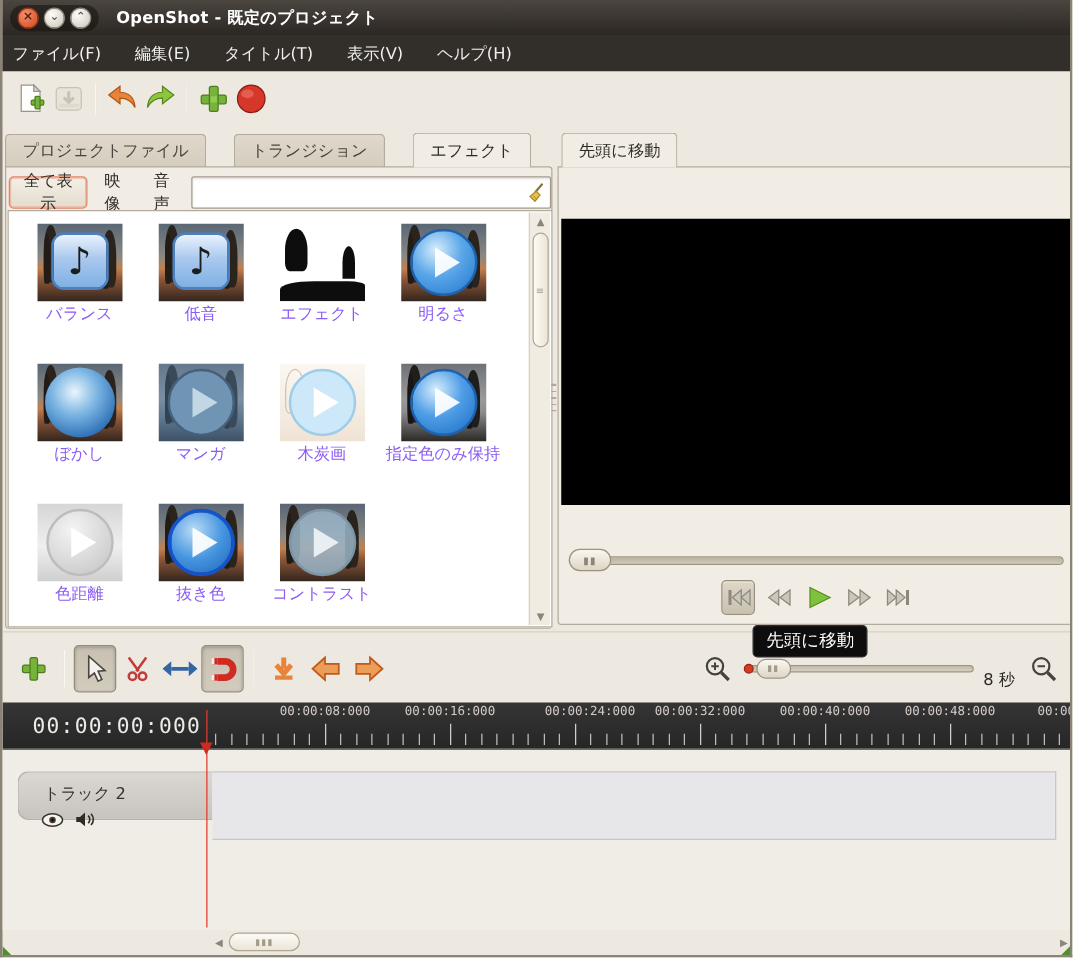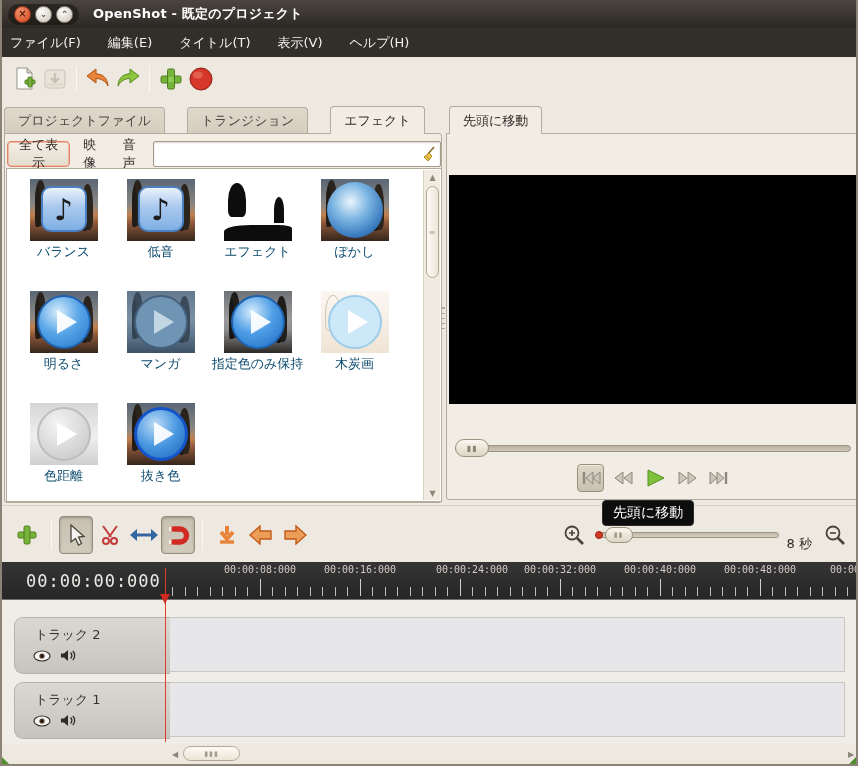--- a/index.html
+++ b/index.html
@@ -50,21 +50,21 @@
                   box-shadow:inset 0 1px 2px rgba(0,0,0,.15); padding:0 24px 0 6px; font-size:13px; }
   .broom { position:absolute; right:4px; top:5px; }
 
   
   .effects-list { position:absolute; left:1px; top:34px; width:436px; height:334px; background:#fff;
                   border:1px solid #b3ab9d; overflow:hidden; }
   .effects-grid { position:absolute; left:8px; top:2px; width:392px; display:grid;
                   grid-template-columns:repeat(4,97px); grid-auto-rows:112px; }
   .effect-item { display:flex; flex-direction:column; align-items:center; padding-top:8px; }
   .effect-thumb { position:relative; width:68px; height:62px; overflow:hidden; }
-  .effect-label { margin-top:3px; font-size:13px; color:#0c4a6e; text-align:center; line-height:1.2; }
+  .effect-label { margin-top:3px; font-size:13px; color:#8b5cf6; text-align:center; line-height:1.2; }
 
   .tb-sunset { background:linear-gradient(180deg,#5a6775 0%,#8a8884 42%,#c08050 58%,#8a5638 72%,#33261d 100%); }
   .tb-sunset::before { content:""; position:absolute; left:5px; top:8px; width:5px; height:40px; background:#221c16;
                        border-radius:45% 45% 20% 20%; box-shadow:47px 4px 0 0 #221c16, 3px -4px 0 3px #2a241d, 50px 0 0 3px #2a241d; }
   .tb-mono { background:#fff; }
   .tb-mono::before { content:""; position:absolute; left:4px; top:4px; width:18px; height:34px; background:#0d0d0d;
                      border-radius:50% 50% 20% 20%; box-shadow:42px 10px 0 -4px #0d0d0d; }
   .tb-mono::after { content:""; position:absolute; left:0; bottom:0; width:100%; height:16px; background:#0d0d0d;
                     border-radius:40% 20% 0 0; }
   .tb-manga { background:linear-gradient(180deg,#64788e 0%,#7b8fa4 45%,#5f7890 70%,#3e5166 100%); }
@@ -158,21 +158,21 @@
                    color:#eceae7; letter-spacing:1px; }
   .ruler-label { position:absolute; top:2px; font-family:"DejaVu Sans Mono",monospace; font-size:10px; color:#d4cbc7;
                  transform:translateX(-50%); white-space:nowrap; }
   .ruler-label.partial { transform:none; }
   .tick { position:absolute; bottom:3px; width:1px; height:9px; background:#bdbdbd; }
   .tick.major { height:17px; background:#cfcfcf; }
 
   
   .tracks-area { position:absolute; left:0; top:600px; width:858px; height:144px; background:#f0ede6; }
   .track-row { position:absolute; left:12px; width:831px; height:55px; }
-  .track-head { position:absolute; left:0; top:0; width:156px; height:57px; border-radius:9px 0 0 9px;
+  .track-head { position:absolute; left:0; top:0; width:156px; height:39px; border-radius:9px 0 0 9px;
                 background:linear-gradient(180deg,#dbd8d3,#c7c3bd); border:1px solid #b5b1ab; border-right:none; }
   .track-name { position:absolute; left:20px; top:8px; font-size:13px; color:#37332e; }
   .track-icons { position:absolute; left:18px; top:29px; display:flex; gap:9px; align-items:center; }
   .track-content { position:absolute; left:156px; top:0; width:675px; height:55px; background:#e7e6e8;
                    border:1px solid #c9c7c4; border-left:none; }
 
   
   .playhead-line { position:absolute; left:163px; top:568px; width:1px; height:174px; background:#e23b2e; z-index:10; }
   .playhead-tri { position:absolute; left:158px; top:594px; width:0; height:0; z-index:11;
                   border-left:5px solid transparent; border-right:5px solid transparent; border-top:10px solid #cf2a20; }
@@ -292,73 +292,81 @@
                 <div class="ov ov-note">♪</div>
               </div>
             <div class="effect-label">低音</div>
           </div>
           <div class="effect-item">
             <div class="effect-thumb tb-mono"></div>
             <div class="effect-label">エフェクト</div>
           </div>
           <div class="effect-item">
             <div class="effect-thumb tb-sunset">
-                <div class="ov ov-sphere"></div>
-              </div>
-            <div class="effect-label">ぼかし</div>
-          </div>
-
-          <div class="effect-item">
-            <div class="effect-thumb tb-sunset">
                 <div class="ov ov-play pl-bright">
                   <i></i>
                 </div>
               </div>
             <div class="effect-label">明るさ</div>
+          </div>
+
+          <div class="effect-item">
+            <div class="effect-thumb tb-sunset">
+                <div class="ov ov-sphere"></div>
+              </div>
+            <div class="effect-label">ぼかし</div>
           </div>
           <div class="effect-item">
             <div class="effect-thumb tb-manga">
                 <div class="ov ov-play pl-manga">
                   <i></i>
                 </div>
               </div>
             <div class="effect-label">マンガ</div>
           </div>
           <div class="effect-item">
+            <div class="effect-thumb tb-sketch">
+                <div class="ov ov-play pl-sketch">
+                  <i></i>
+                </div>
+              </div>
+            <div class="effect-label">木炭画</div>
+          </div>
+          <div class="effect-item">
             <div class="effect-thumb tb-grayset">
                 <div class="ov ov-play pl-keep">
                   <i></i>
                 </div>
               </div>
             <div class="effect-label">指定色のみ保持</div>
           </div>
-          <div class="effect-item">
-            <div class="effect-thumb tb-sketch">
-                <div class="ov ov-play pl-sketch">
-                  <i></i>
-                </div>
-              </div>
-            <div class="effect-label">木炭画</div>
-          </div>
 
           <div class="effect-item">
             <div class="effect-thumb tb-flatgray">
                 <div class="ov ov-play pl-gray">
                   <i></i>
                 </div>
               </div>
             <div class="effect-label">色距離</div>
           </div>
           <div class="effect-item">
             <div class="effect-thumb tb-sunset">
                 <div class="ov ov-play pl-chroma">
                   <i></i>
                 </div>
               </div>
             <div class="effect-label">抜き色</div>
+          </div>
+          <div class="effect-item">
+            <div class="effect-thumb tb-sunset">
+                <div class="ov ov-play pl-soft">
+                  <i></i>
+                </div>
+              </div>
+            <div class="effect-label">コントラスト</div>
           </div>
         </div>
 
         <div class="vsb">
           <div class="sb-arrow" style="top:0">▲</div>
           <div class="vsb-thumb" style="top:16px; height:92px">
               <span class="grip">≡</span>
             </div>
           <div class="sb-arrow" style="bottom:0">▼</div>
         </div>
@@ -577,41 +585,20 @@
           <span>
             <svg width="16" height="13" viewBox="0 0 16 13">
               <path d="M1 4.5 H4 L8 1 V12 L4 8.5 H1 Z" fill="#2e2a24"></path>
               <path d="M10.5 3.5 a4 4 0 0 1 0 6 M12.8 2 a6.4 6.4 0 0 1 0 9" fill="none" stroke="#2e2a24" stroke-width="1.3"></path>
             </svg>
           </span>
         </div>
       </div>
       <div class="track-content"></div>
     </div>
-    <div class="track-row" style="top:82px">
-      <div class="track-head">
-        <div class="track-name">トラック 1</div>
-        <div class="track-icons">
-          <span>
-            <svg width="18" height="12" viewBox="0 0 18 12">
-              <ellipse cx="9" cy="6" rx="8" ry="5" fill="#f6f4f0" stroke="#3a362f" stroke-width="1.2"></ellipse>
-              <circle cx="9" cy="6" r="2.6" fill="#4a3826"></circle>
-                <circle cx="9" cy="6" r="1.1" fill="#120d08"></circle>
-            </svg>
-          </span>
-          <span>
-            <svg width="16" height="13" viewBox="0 0 16 13">
-              <path d="M1 4.5 H4 L8 1 V12 L4 8.5 H1 Z" fill="#2e2a24"></path>
-              <path d="M10.5 3.5 a4 4 0 0 1 0 6 M12.8 2 a6.4 6.4 0 0 1 0 9" fill="none" stroke="#2e2a24" stroke-width="1.3"></path>
-            </svg>
-          </span>
-        </div>
-      </div>
-      <div class="track-content"></div>
-    </div>
 
   </div>
 
   <div class="playhead-line"></div>
   <div class="playhead-tri"></div>
 
   <div class="bottom-bar">
     <div class="hsb-arrow" style="left:167px">◀</div>
     <div class="hsb-thumb">
         <span class="grip" style="font-size:7px">▮▮▮</span>

